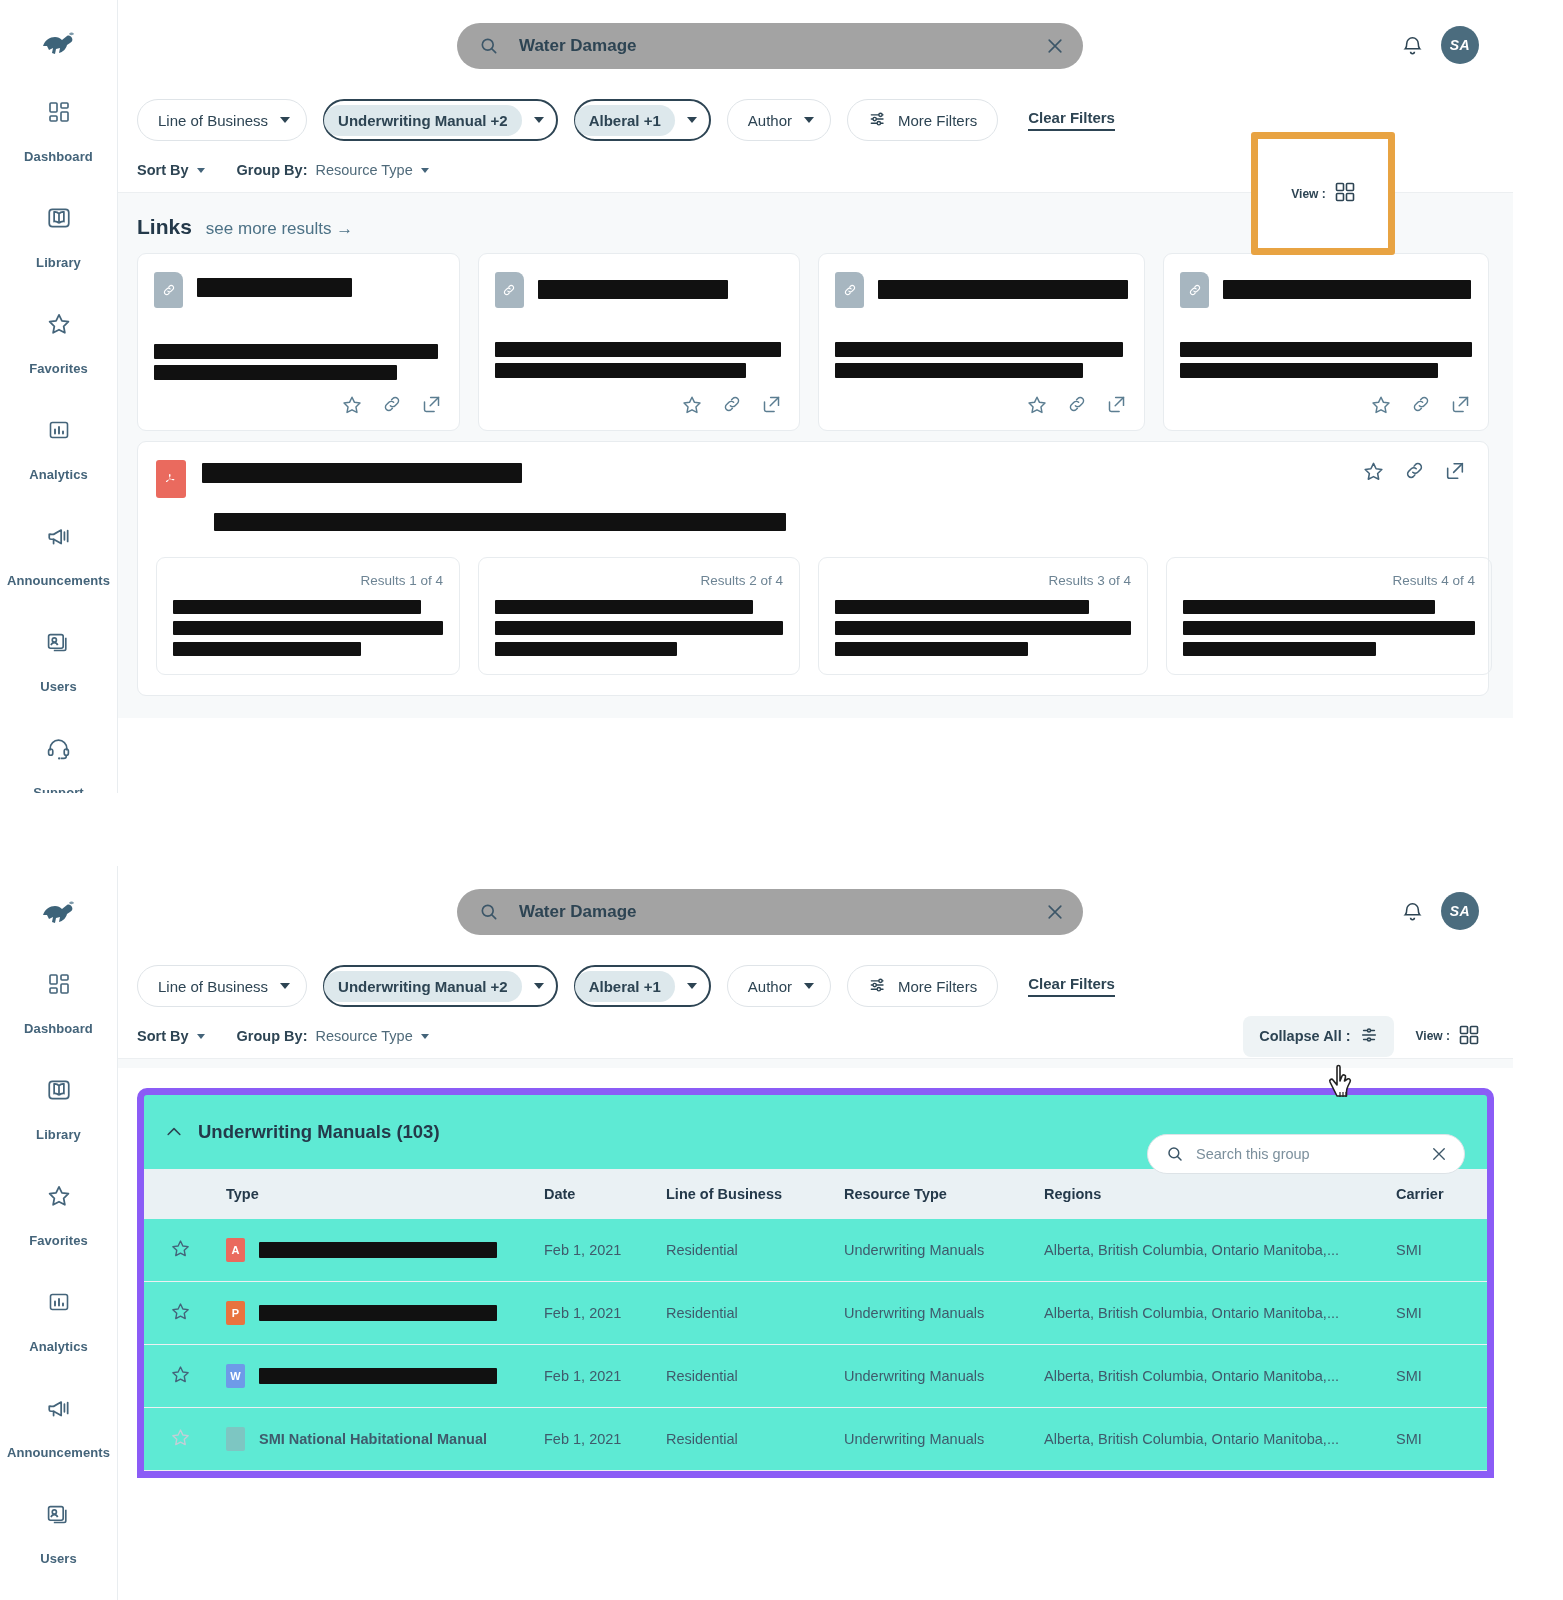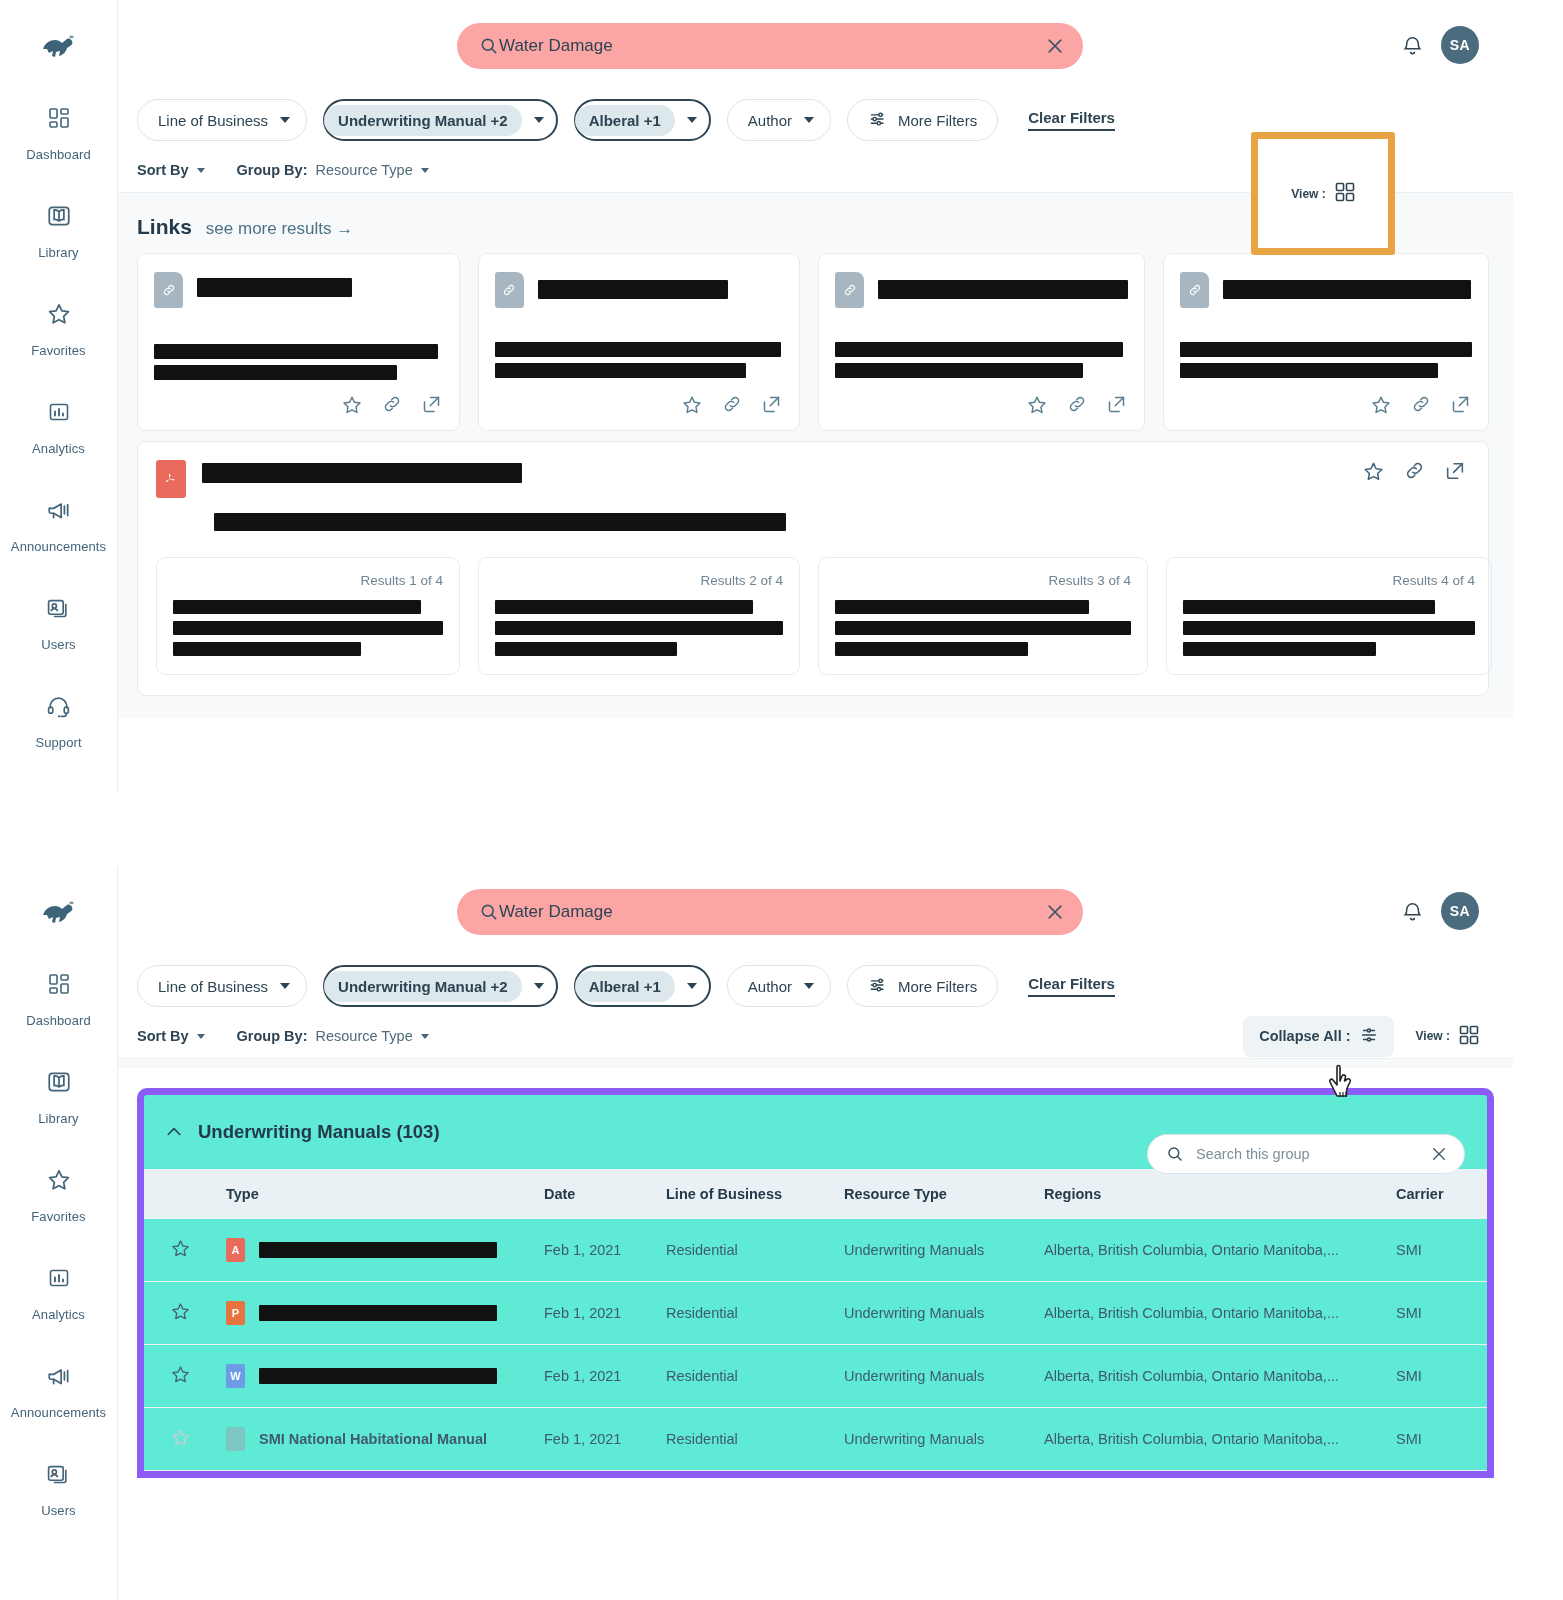--- a/index.html
+++ b/index.html
@@ -19,49 +19,49 @@
 
   
   .sidebar {
     position: absolute; left: 0; top: 0; width: 118px; height: 100%;
     background: #ffffff; border-right: 1px solid #e9edf0;
     display: flex; flex-direction: column; align-items: center;
   }
   .logo { margin-top: 30px; width: 44px; height: 34px; display: flex; align-items: center; justify-content: center; }
   .nav-item {
     margin-top: 40px; width: 100%;
-    display: flex; flex-direction: column; align-items: center; gap: 15px;
-    cursor: pointer; user-select: none;
+    display: flex; flex-direction: column; align-items: center; gap: 23px;
+    cursor: pointer; user-select: none; font-weight: bold;
   }
   .nav-icon { width: 28px; height: 28px; display: flex; align-items: center; justify-content: center; color: #44647a; }
   .nav-label { font-size: 13px; color: #44647a; letter-spacing: .1px; }
 
   
   .content { position: absolute; left: 118px; top: 0; right: 0; height: 100%; }
 
   
   .search-row { position: relative; height: 92px; }
   .search-box {
     position: absolute; left: 339px; top: 23px; width: 626px; height: 46px;
-    background: #fca5a5; border-radius: 24px;
-    display: flex; align-items: center; padding: 0 18px 0 22px; gap: 0;
+    background: #a3a3a3; border-radius: 24px;
+    display: flex; align-items: center; padding: 0 18px 0 22px; gap: 20px; font-weight: bold;
   }
   .search-box .q { font-size: 17px; color: #2d4453; flex: 1; }
   .search-ico { color: #3c5668; display: flex; }
   .clear-x { color: #3c5668; cursor: pointer; display: flex; }
   .head-right {
     position: absolute; right: 34px; top: 26px;
     display: flex; align-items: center; gap: 17px;
   }
   .bell { color: #2d4453; cursor: pointer; display: flex; }
   .avatar {
     width: 38px; height: 38px; border-radius: 50%;
     background: #4b6c7e; color: #fff;
     font-size: 14px; font-weight: bold; letter-spacing: .5px;
-    display: flex; align-items: center; justify-content: center; cursor: pointer;
+    display: flex; align-items: center; justify-content: center; cursor: pointer; font-style: italic;
   }
 
   
   .filter-row { display: flex; align-items: center; gap: 16px; padding: 0 0 0 19px; height: 56px; }
   .chip {
     height: 42px; border: 1px solid #dfe4e8; border-radius: 21px; background: #fff;
     display: flex; align-items: center; gap: 12px; padding: 0 16px 0 20px;
     font-size: 15px; color: #2d4453; cursor: pointer; white-space: nowrap;
   }
   .chip.active { border: 2px solid #2d4453; padding-left: 0; padding-right: 12px; }

